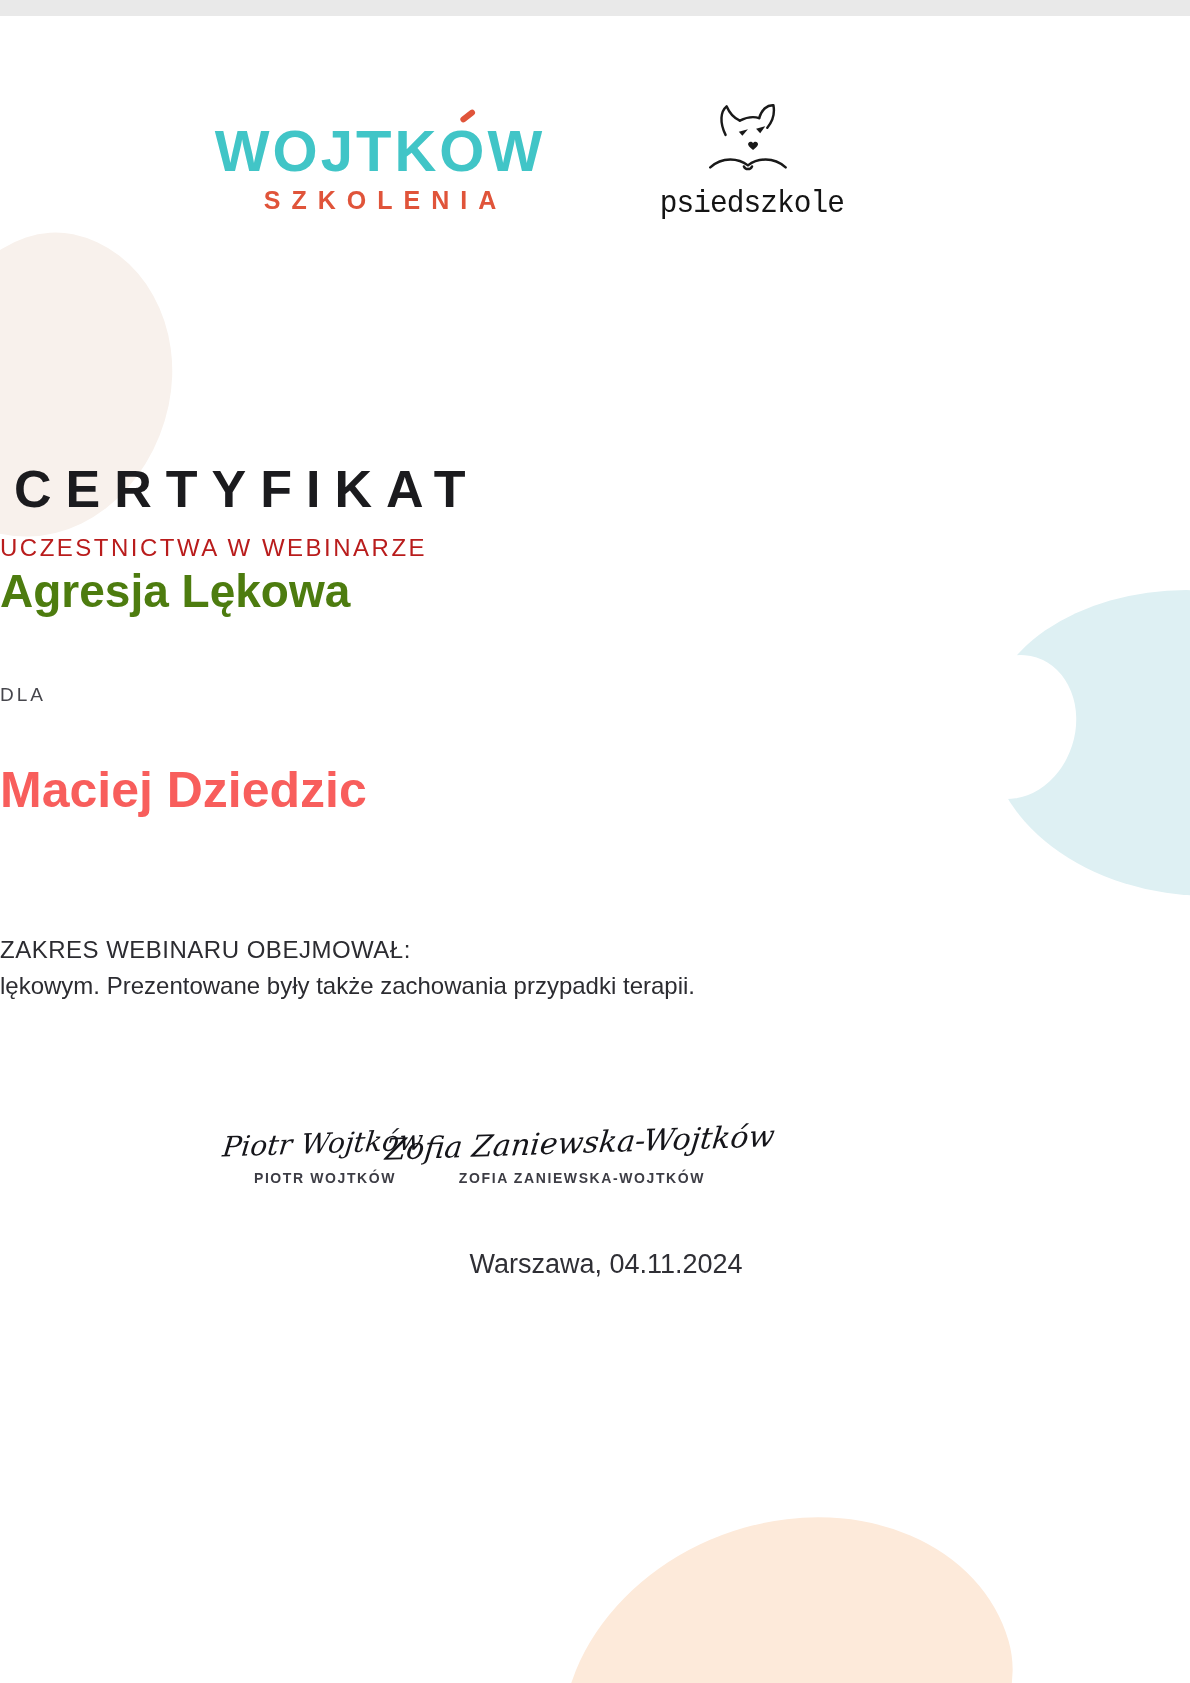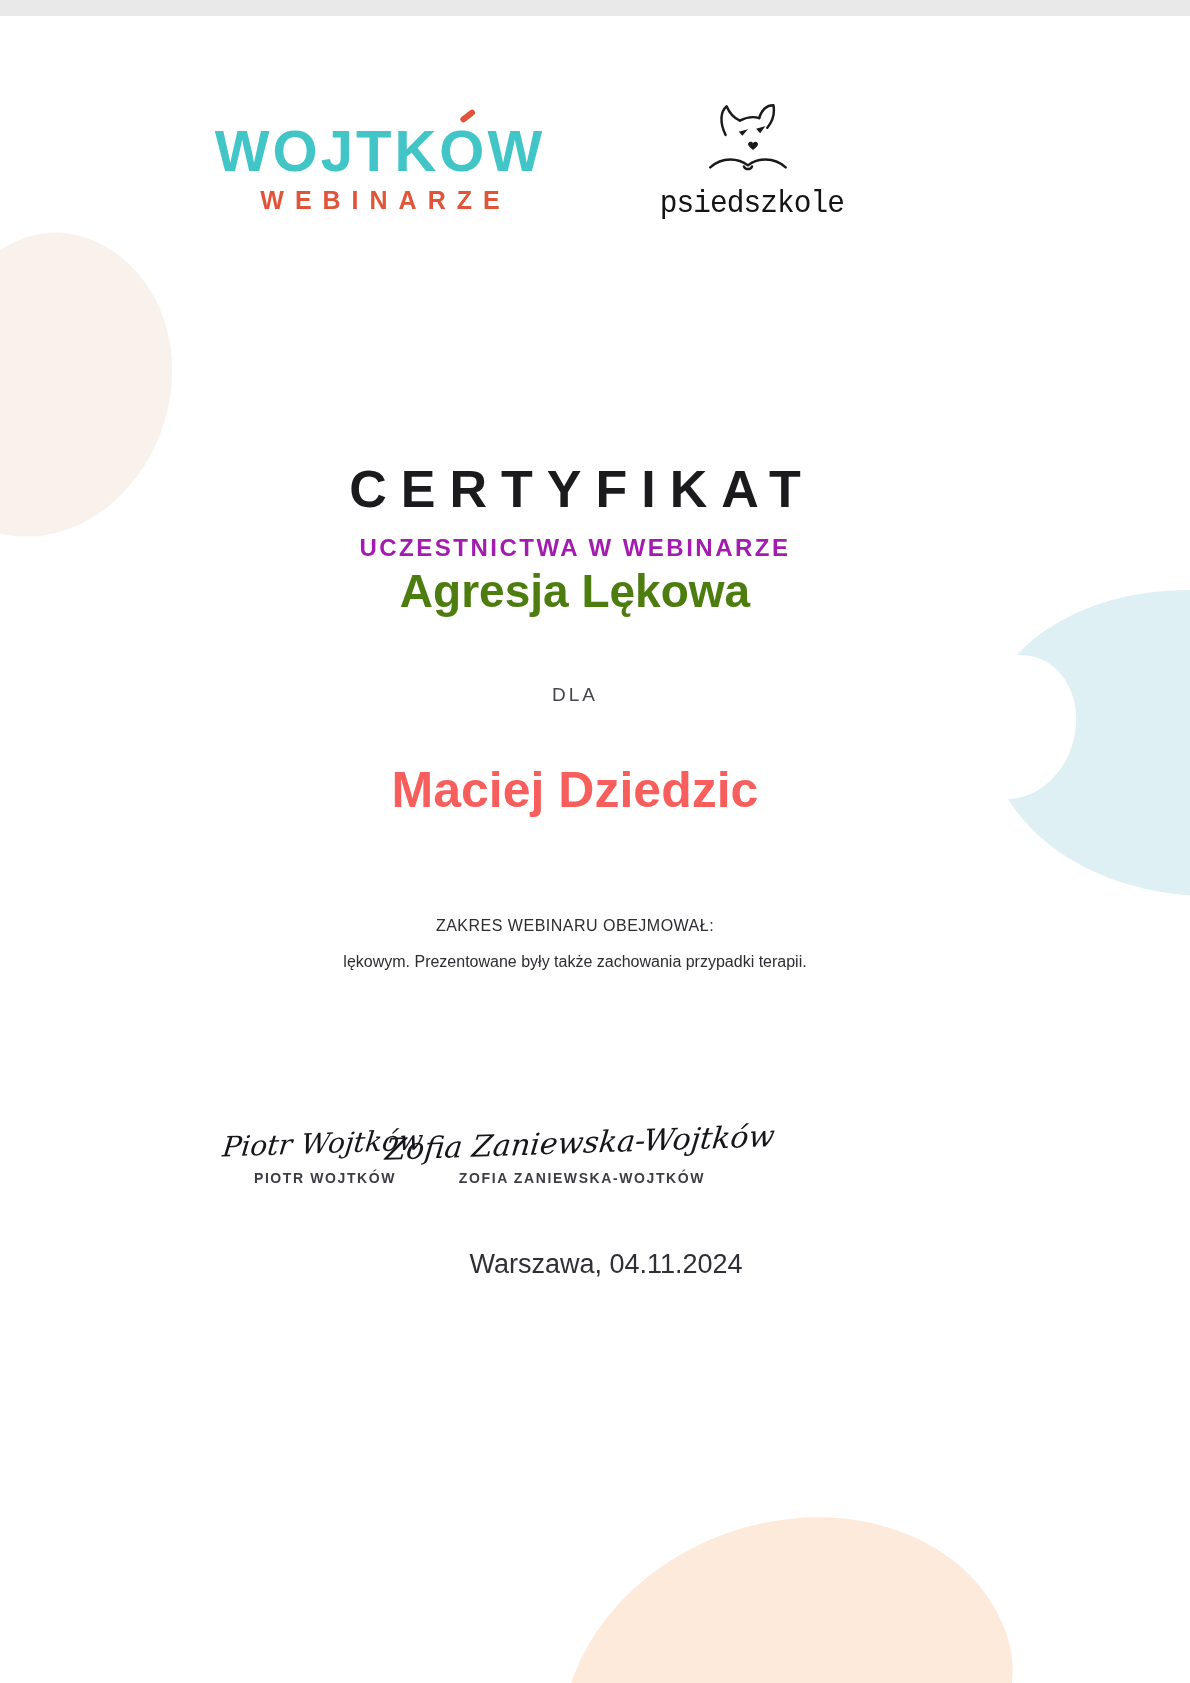--- a/index.html
+++ b/index.html
@@ -52,29 +52,29 @@
   }
 
   .psiedszkole-logo { position:absolute; left:652px; top:84px; width:196px; text-align:center; z-index:2;font-family:Liberation Mono, monospace; }
   .psiedszkole-logo svg { display:block; margin:0 auto; }
   .psiedszkole-text {
     margin-top:2px; font-size:32px; font-weight:400; color:#141414;
     letter-spacing:-1px; transform:scaleX(0.92); line-height:1;
   }
 
   
-  .centered { position:absolute; left:0; width:1150px; text-align:center; z-index:2; }
+  .centered { position:absolute; left:0; width:1150px; z-index:2; }
 
   .cert-title    { top:447px; font-size:52px; font-weight:700; letter-spacing:14px; text-indent:14px; color:#1b1b1e; line-height:1; }
-  .cert-subtitle { top:520px; font-size:24px; font-weight:700; letter-spacing:2.5px; color:#a21caf; line-height:1; }
+  .cert-subtitle { top:520px; font-size:24px; font-weight:400; letter-spacing:2.5px; color:#b91c1c; line-height:1; }
   .webinar-name  { top:548px; font-size:46px; font-weight:700; color:#4d7c0f; line-height:1.2; }
   .for-label     { top:669px; font-size:19px; font-weight:400; letter-spacing:3px; color:#46464c; line-height:1; }
   .recipient     { top:749px; font-size:50px; font-weight:700; color:#f85e5c; line-height:1; }
 
-  .scope { top:892px; font-size:16px; line-height:36px; color:#2c2c31; }
+  .scope { top:916px; font-size:24px; line-height:36px; color:#2c2c31; }
   .scope .scope-heading { letter-spacing:0.5px; }
 
   
   .sig-block { position:absolute; top:1072px; text-align:center; z-index:2; }
   .sig-block-1 { left:205px; width:240px; }
   .sig-block-2 { left:417px; width:330px; }
   .sig-script {
     height:72px; display:flex; align-items:flex-end; justify-content:center;
     font-family:"DejaVu Serif", serif; font-style:italic; color:#15151a;
     transform:skewX(-8deg) rotate(-2deg); white-space:nowrap;
@@ -93,21 +93,21 @@
 <body>
 
 <div class="page">
 
   <div class="blob blob-left"></div>
   <div class="blob blob-blue"></div>
   <div class="blob blob-bottom"></div>
 
   <div class="wojtkow-logo">
     <div class="wojtkow-word"><span>WOJTK</span><span class="oacute"><span>O</span><i class="accent"></i></span><span>W</span></div>
-    <div class="szkolenia">WEBINARZE</div>
+    <div class="szkolenia">SZKOLENIA</div>
   </div>
 
   <div class="psiedszkole-logo">
     <svg width="112" height="86" viewBox="0 0 110 84">
       <g fill="none" stroke="#191919" stroke-width="2.4" stroke-linecap="round" stroke-linejoin="round">
         <path d="M31,34 C25,22 26,11 32,6 C35,13 40,18 45,20"></path>
         <path d="M45,20 C52,16.5 59,16 64,17.5"></path>
         <path d="M64,17.5 C66.5,9 72,4.5 78,5 C79.5,13 77,21 72,27"></path>
         <path d="M16,66 C28,55 44,57 53,64 C62,57 78,55 90,66"></path>
         <path d="M49,65 C50.5,68.5 55.5,68.5 57,65"></path>

